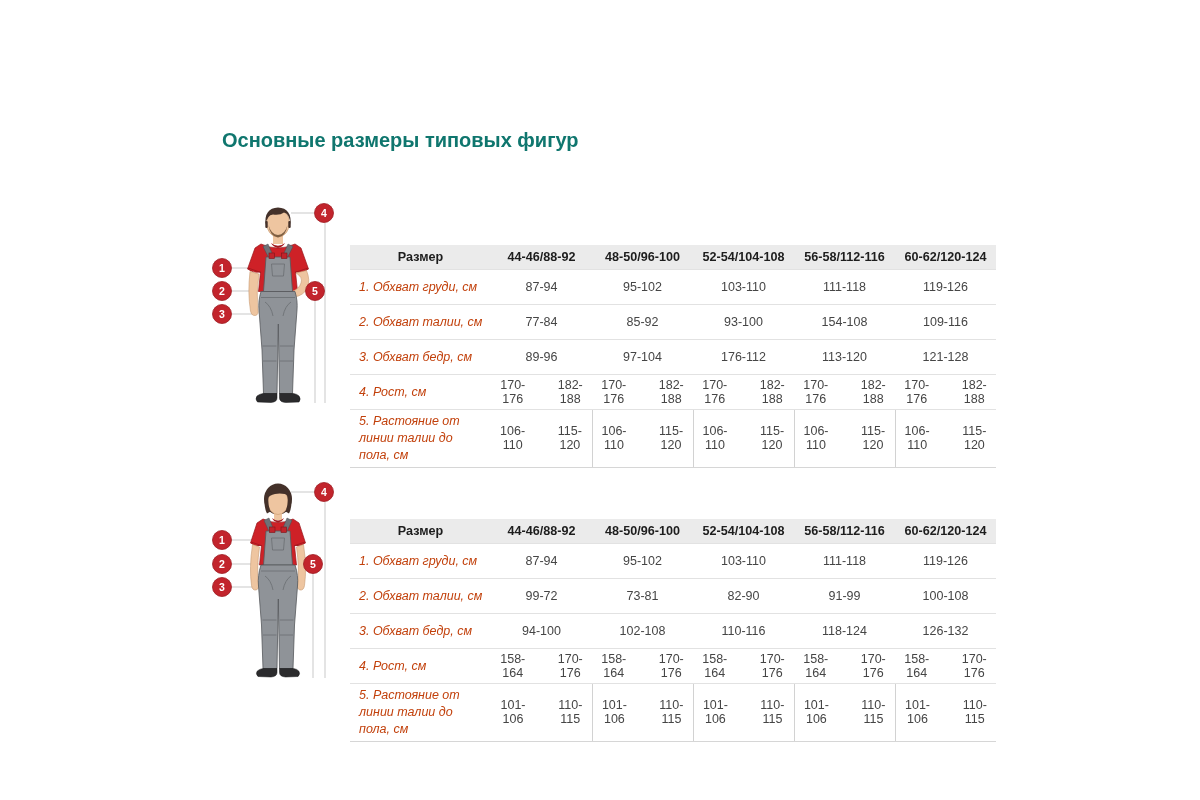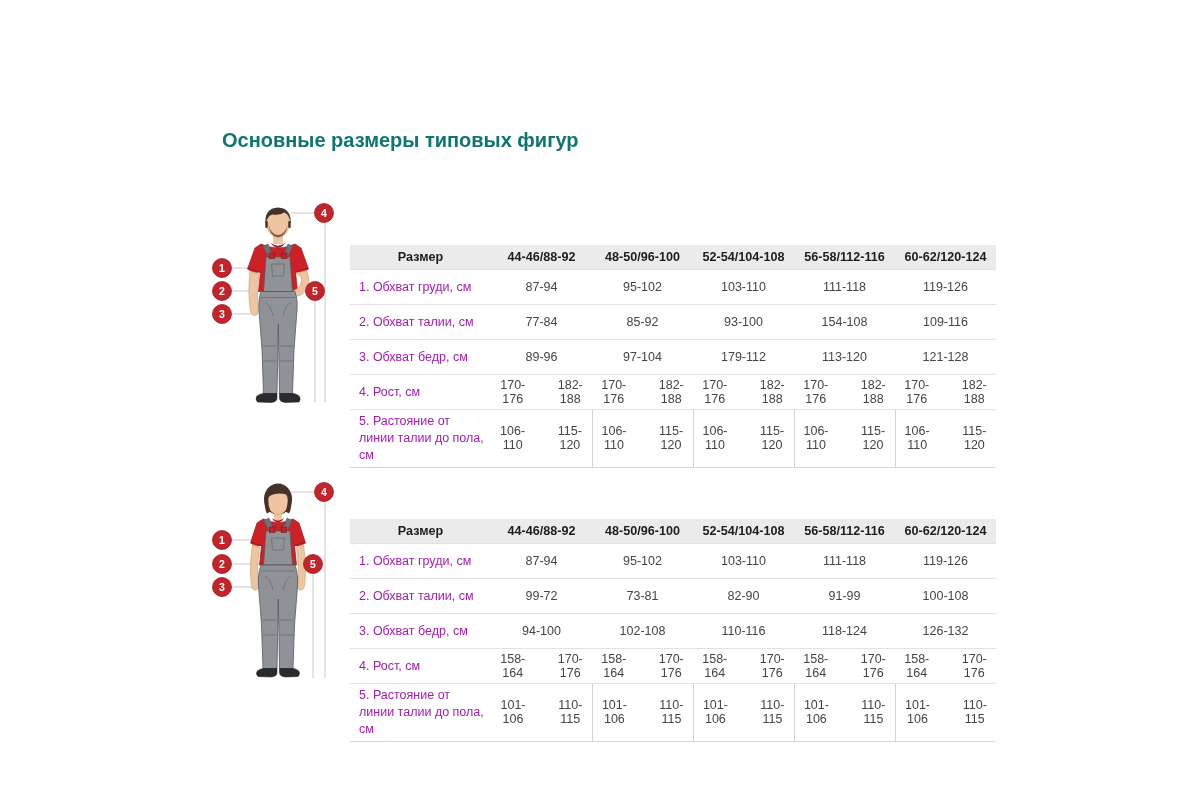--- a/index.html
+++ b/index.html
@@ -18,21 +18,21 @@
   #table-women{top:487px;}
 
   table.size-table{border-collapse:collapse;table-layout:fixed;width:646px;
       font-family:"Liberation Sans",sans-serif;font-size:12.5px;color:#454545;margin-top:32px;}
   table.size-table thead th{background:#ebebeb;font-weight:700;color:#1d1d1d;
       height:24px;text-align:center;font-size:12.6px;padding:0 2px;}
   table.size-table tbody td{border-top:1px solid #e2e2e2;height:28px;
       text-align:center;padding:0 2px;}
   table.size-table tbody tr:last-child td{border-bottom:1px solid #d6d6d6;}
   td.label-cell{text-align:left !important;padding:3px 6px 3px 9px !important;
-      color:#a21caf;line-height:1.35;}
+      color:#c2410c;line-height:1.35;font-style:italic;}
   tr.tall td{height:52px;}
   .pairwrap{display:flex;justify-content:space-evenly;align-items:center;gap:18px;}
   td.sep{border-left:1px solid #d2d2d2;}
 
   
   .skin{fill:#eec5a0;}
   .hair{fill:#44312a;}
   .shirt{fill:#ce2127;stroke:#97161b;stroke-width:.7;}
   .gray{fill:#8f9398;stroke:#55585c;stroke-width:.8;}
   .strap{fill:#6e7277;stroke:#4c4f53;stroke-width:.5;}
@@ -211,21 +211,21 @@
           <td>77-84</td>
           <td>85-92</td>
           <td>93-100</td>
           <td>154-108</td>
           <td>109-116</td>
         </tr>
         <tr>
           <td class="label-cell">3. Обхват бедр, см</td>
           <td>89-96</td>
           <td>97-104</td>
-          <td>179-112</td>
+          <td>176-112</td>
           <td>113-120</td>
           <td>121-128</td>
         </tr>
         <tr>
           <td class="label-cell">4. Рост, см</td>
           <td>
             <div class="pairwrap">
               <span>170-176</span>
               <span>182-188</span>
             </div>

